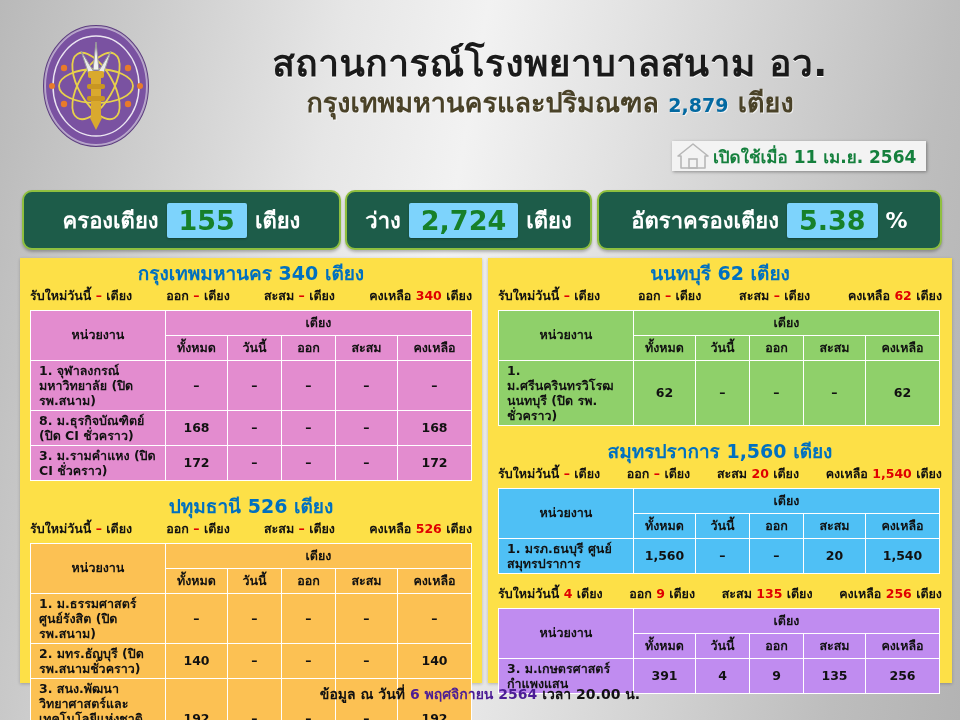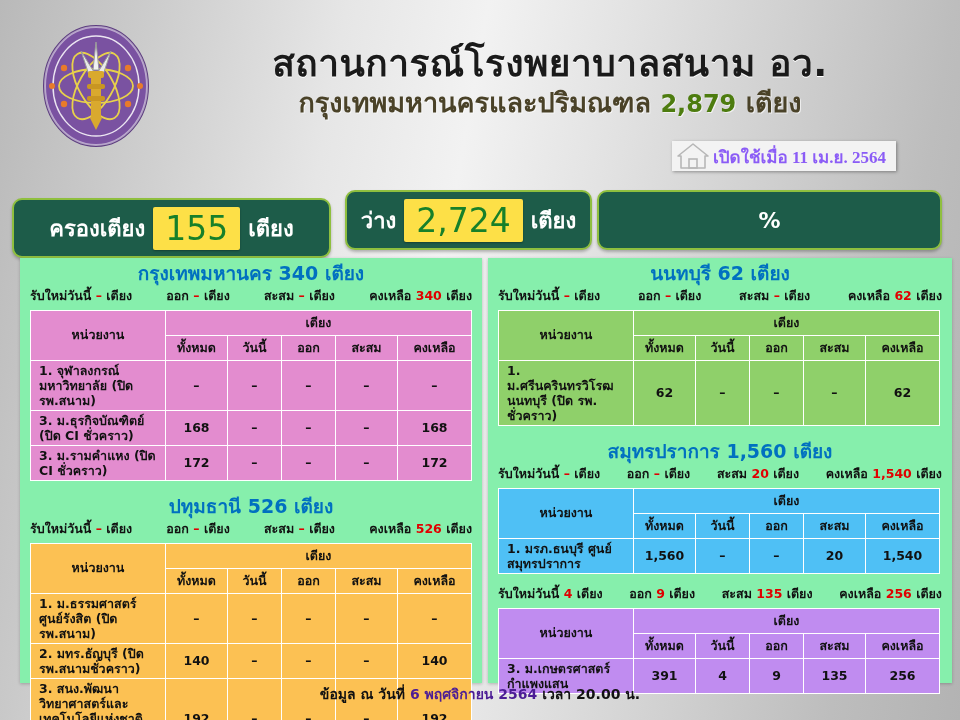--- a/index.html
+++ b/index.html
@@ -21,50 +21,50 @@
     letter-spacing:.5px;line-height:1.1;
     text-shadow:0 1px 0 #fff;
     margin-top:16px;
   }
   .title-sub{
     position:absolute;left:170px;top:88px;width:760px;
     text-align:center;font-size:27px;font-weight:bold;color:#4a4228;
     line-height:1.1;
     text-shadow:1px 1px 0 rgba(255,255,255,.65);
   }
-  .title-sub .num{color:#4d7c0f;font-size:24px;}
+  .title-sub .num{color:#0369a1;font-size:19px;}
   .opened-badge{
     position:absolute;left:672px;top:141px;height:30px;
     background:#f3f3f3;display:flex;align-items:center;
     padding:0 10px 0 4px;
     box-shadow:1px 1px 3px rgba(0,0,0,.35);
   }
-  .opened-badge .txt{font-size:17px;font-weight:bold;color:#8b5cf6;letter-spacing:0;font-family:Liberation Serif, serif;}
+  .opened-badge .txt{font-size:17px;font-weight:bold;color:#15803d;letter-spacing:0;}
   .house-ico{width:34px;height:28px;margin-right:3px;flex:0 0 auto;}
 
   
   .summary{position:absolute;left:0;top:190px;width:960px;height:62px;}
   .sbox{
     position:absolute;top:0;height:56px;
     background:#1d5c49;border:2px solid #8fbf3f;border-radius:10px;
     display:flex;align-items:center;justify-content:center;gap:8px;
     box-shadow:0 2px 3px rgba(0,0,0,.25);
   }
   .sbox .lbl{color:#fff;font-size:22px;font-weight:bold;white-space:nowrap;}
   .sbox .val{
-    background:#fde047;color:#17802a;font-size:33px;font-weight:normal;
+    background:#7dd3fc;color:#17802a;font-size:27px;font-weight:bold;
     padding:2px 12px;border-radius:2px;min-width:52px;text-align:center;
     box-shadow:0 1px 2px rgba(0,0,0,.3);white-space:nowrap;
   }
-  #sbox-occupied{left:12px;width:315px;margin-top:8px;}
+  #sbox-occupied{left:22px;width:315px;}
   #sbox-free{left:345px;width:243px;}
   #sbox-rate{left:597px;width:341px;}
 
   
-  .col{position:absolute;top:258px;background:#86efac;box-shadow:0 1px 3px rgba(0,0,0,.22);}
+  .col{position:absolute;top:258px;background:#fde047;box-shadow:0 1px 3px rgba(0,0,0,.22);}
   #col-left{left:20px;width:462px;height:425px;}
   #col-right{left:488px;width:464px;height:425px;}
 
   .prov{padding:0;}
   .prov-title{
     text-align:center;font-size:19px;font-weight:bold;color:#0070c0;
     padding:5px 0 1px 0;line-height:1.15;
   }
   .prov-stats{
     display:flex;justify-content:space-between;align-items:flex-start;
@@ -170,20 +170,22 @@
       <span class="lbl">เตียง</span>
     </div>
 
     <div class="sbox" id="sbox-free">
       <span class="lbl">ว่าง</span>
       <span class="val">2,724</span>
       <span class="lbl">เตียง</span>
     </div>
 
     <div class="sbox" id="sbox-rate">
+      <span class="lbl">อัตราครองเตียง</span>
+      <span class="val">5.38</span>
       <span class="lbl">%</span>
     </div>
   </div>
 
   <div class="col" id="col-left">
       <div class="prov">
         <div class="prov-title"><span>กรุงเทพมหานคร</span> <span>340</span> <span>เตียง</span></div>
         <div class="prov-stats">
           <span class="grp"><span>รับใหม่วันนี้</span> <span class="r">–</span> <span>เตียง</span></span>
           <span class="grp"><span>ออก</span> <span class="r">–</span> <span>เตียง</span></span>
@@ -215,21 +217,21 @@
           <tbody>
             <tr>
               <td class="unit">1. จุฬาลงกรณ์มหาวิทยาลัย (ปิด รพ.สนาม)</td>
               <td>–</td>
               <td>–</td>
               <td>–</td>
               <td>–</td>
               <td>–</td>
             </tr>
             <tr>
-              <td class="unit">3. ม.ธุรกิจบัณฑิตย์ (ปิด CI ชั่วคราว)</td>
+              <td class="unit">8. ม.ธุรกิจบัณฑิตย์ (ปิด CI ชั่วคราว)</td>
               <td>168</td>
               <td>–</td>
               <td>–</td>
               <td>–</td>
               <td>168</td>
             </tr>
             <tr>
               <td class="unit">3. ม.รามคำแหง (ปิด CI ชั่วคราว)</td>
               <td>172</td>
               <td>–</td>

